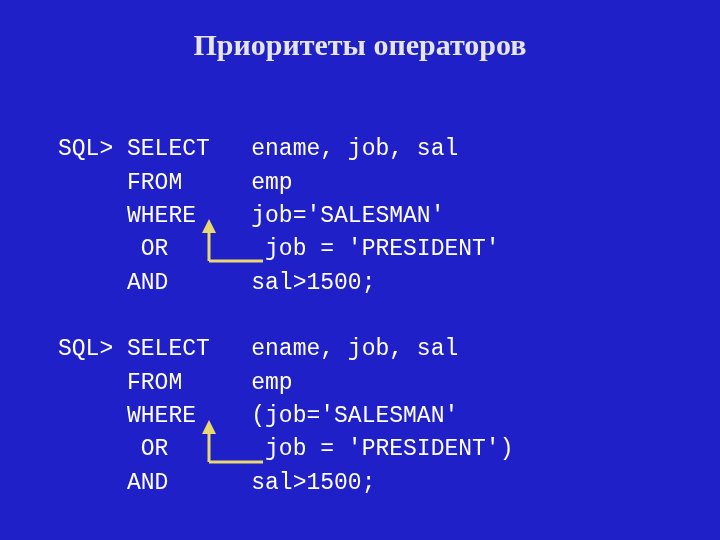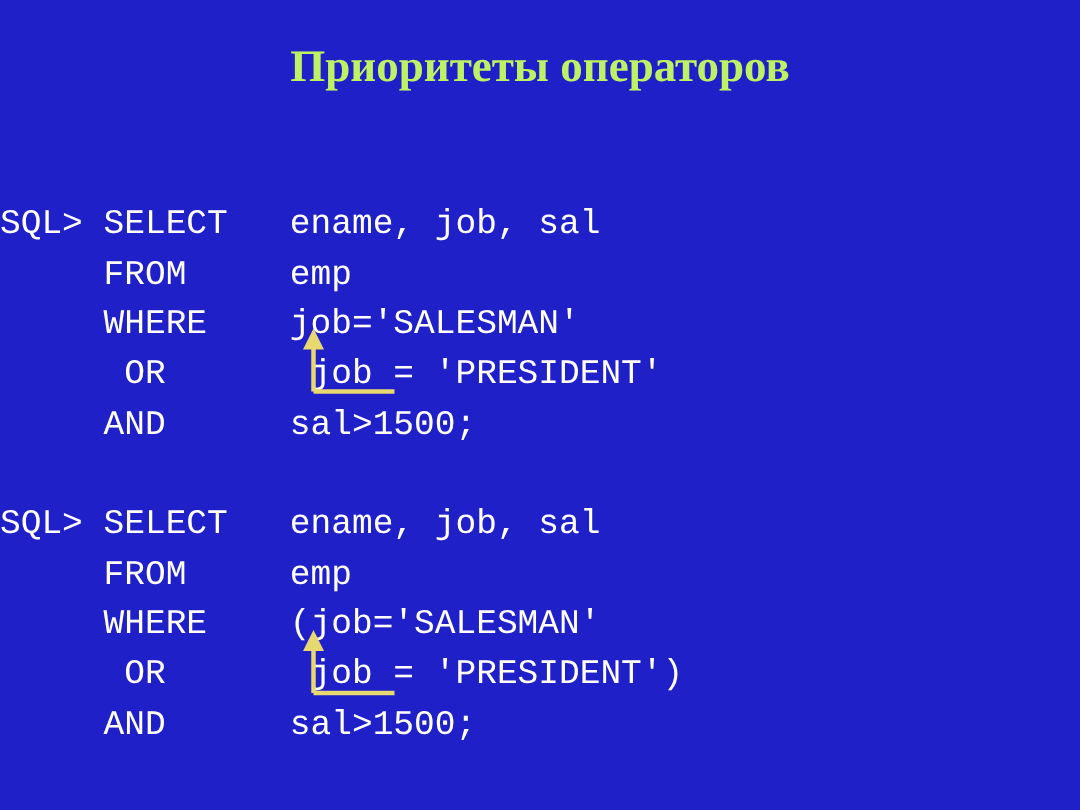--- a/index.html
+++ b/index.html
@@ -7,30 +7,31 @@
     body {
       background: #2020c8;
       font-family: Courier, "Courier New", monospace;
       position: relative;
       overflow: hidden;
     }
     .title {
       font-family: Georgia, "Times New Roman", serif;
       font-weight: bold;
       font-size: 30px;
-      color: #bef264;
+      color: #e5e5e5;
       text-align: center;
       padding-top: 28px;
       padding-bottom: 38px;
     }
     .code {
       color: #ffffff;
       font-size: 23px;
       line-height: 1.45;
       white-space: pre;
+      padding-left: 58px;
     }
     .arrow {
       position: absolute;
       stroke: #e8d870;
       fill: #e8d870;
       stroke-width: 3;
     }
   </style>
 </head>
 <body>

